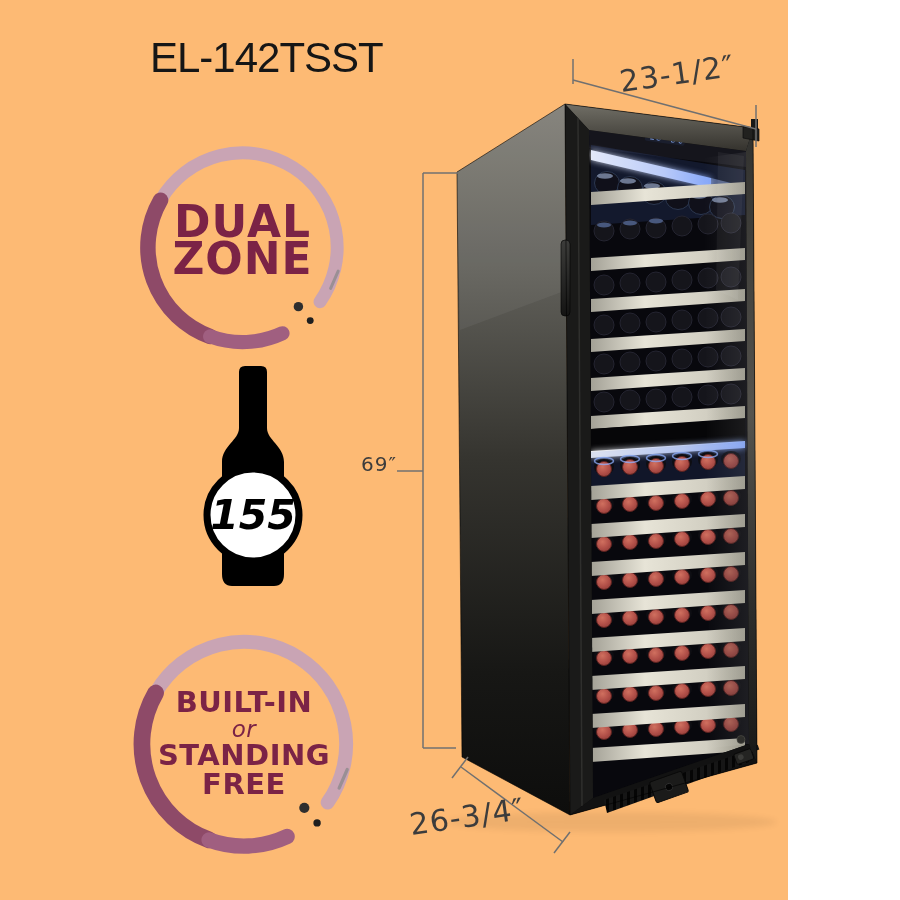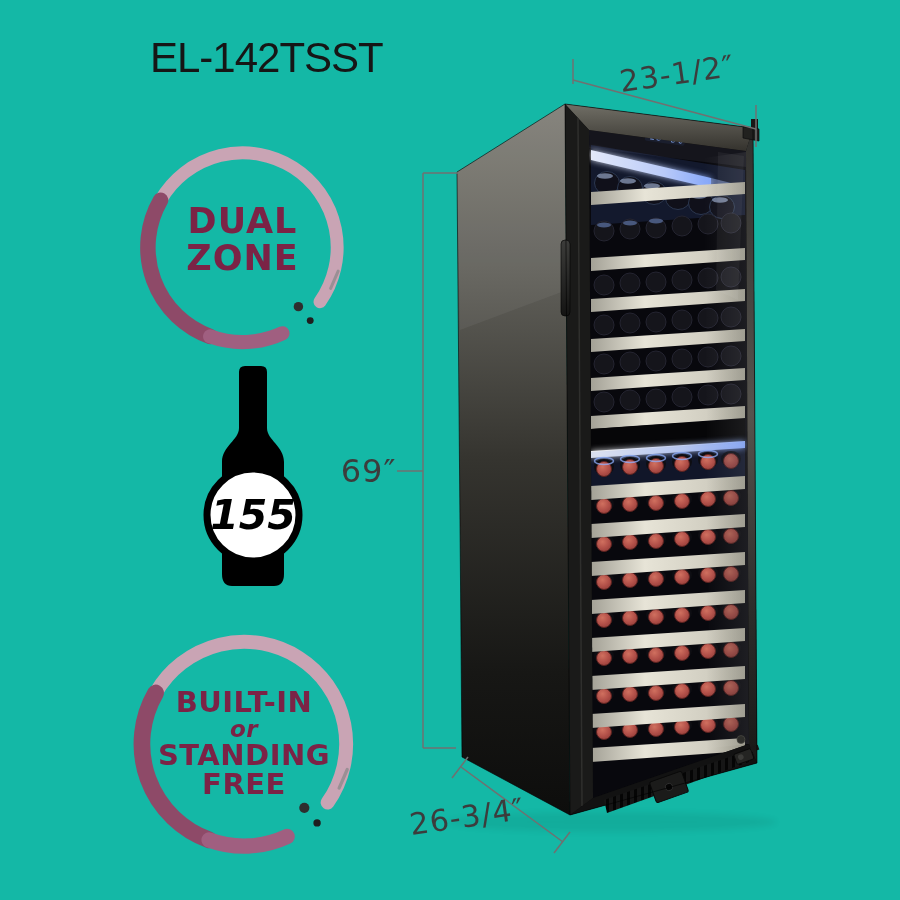--- a/index.html
+++ b/index.html
@@ -1,34 +1,34 @@
 <!DOCTYPE html>
 <html><head>
 <meta charset="utf-8">
 <style>
   html,body{margin:0;padding:0;background:#ffffff;}
-  .canvas{position:relative;width:900px;height:900px;background:#14b8a6;overflow:hidden;
+  .canvas{position:relative;width:788px;height:900px;background:#fdba74;overflow:hidden;
           font-family:"DejaVu Sans","Liberation Sans",sans-serif;}
   .model{position:absolute;left:150px;top:34px;font-size:42px;letter-spacing:-1px;
          color:#161616;font-family:"Liberation Sans",sans-serif;}
   .scene{position:absolute;left:0;top:0;width:900px;height:900px;}
   .badge{position:absolute;}
   .badge svg{position:absolute;left:0;top:0;width:100%;height:100%;}
   .badge-text{position:absolute;left:0;width:100%;text-align:center;color:#7b2346;
               font-weight:bold;}
-  .dual-text{top:63px;font-size:35px;line-height:37px;letter-spacing:1px;}
+  .dual-text{top:63px;font-size:44px;line-height:37px;letter-spacing:1px;}
   .install-text{top:60px;font-size:29px;line-height:29px;letter-spacing:.5px;}
-  .install-text .or{font-size:23px;line-height:24px;font-style:italic;font-weight:700;}
+  .install-text .or{font-size:23px;line-height:24px;font-style:italic;font-weight:400;}
   .bottle{position:absolute;left:195px;top:358px;width:116px;height:240px;font-style:italic;}
   .cap-count{font-size:41px;font-weight:bold;fill:#000;
              font-family:"DejaVu Sans","Liberation Sans",sans-serif;}
   .dim-label{position:absolute;color:#3c3c3c;font-size:30px;letter-spacing:1px;
              text-align:center;white-space:nowrap;}
   .dim-w{left:612px;top:56px;width:130px;transform:rotate(-8deg);}
-  .dim-h{left:340px;top:452px;width:57px;text-align:center;font-size:32px;}
+  .dim-h{left:340px;top:452px;width:57px;text-align:right;font-size:20px;}
   .dim-d{left:408px;top:799px;width:118px;transform:rotate(-8deg);}
   .display-text{font-size:9.5px;letter-spacing:1.5px;fill:#8ab0ff;
                 font-family:"DejaVu Sans Mono","DejaVu Sans",monospace;}
 </style>
 </head>
 <body>
 
 <div class="canvas">
 
   <svg class="scene" viewBox="0 0 900 900">

